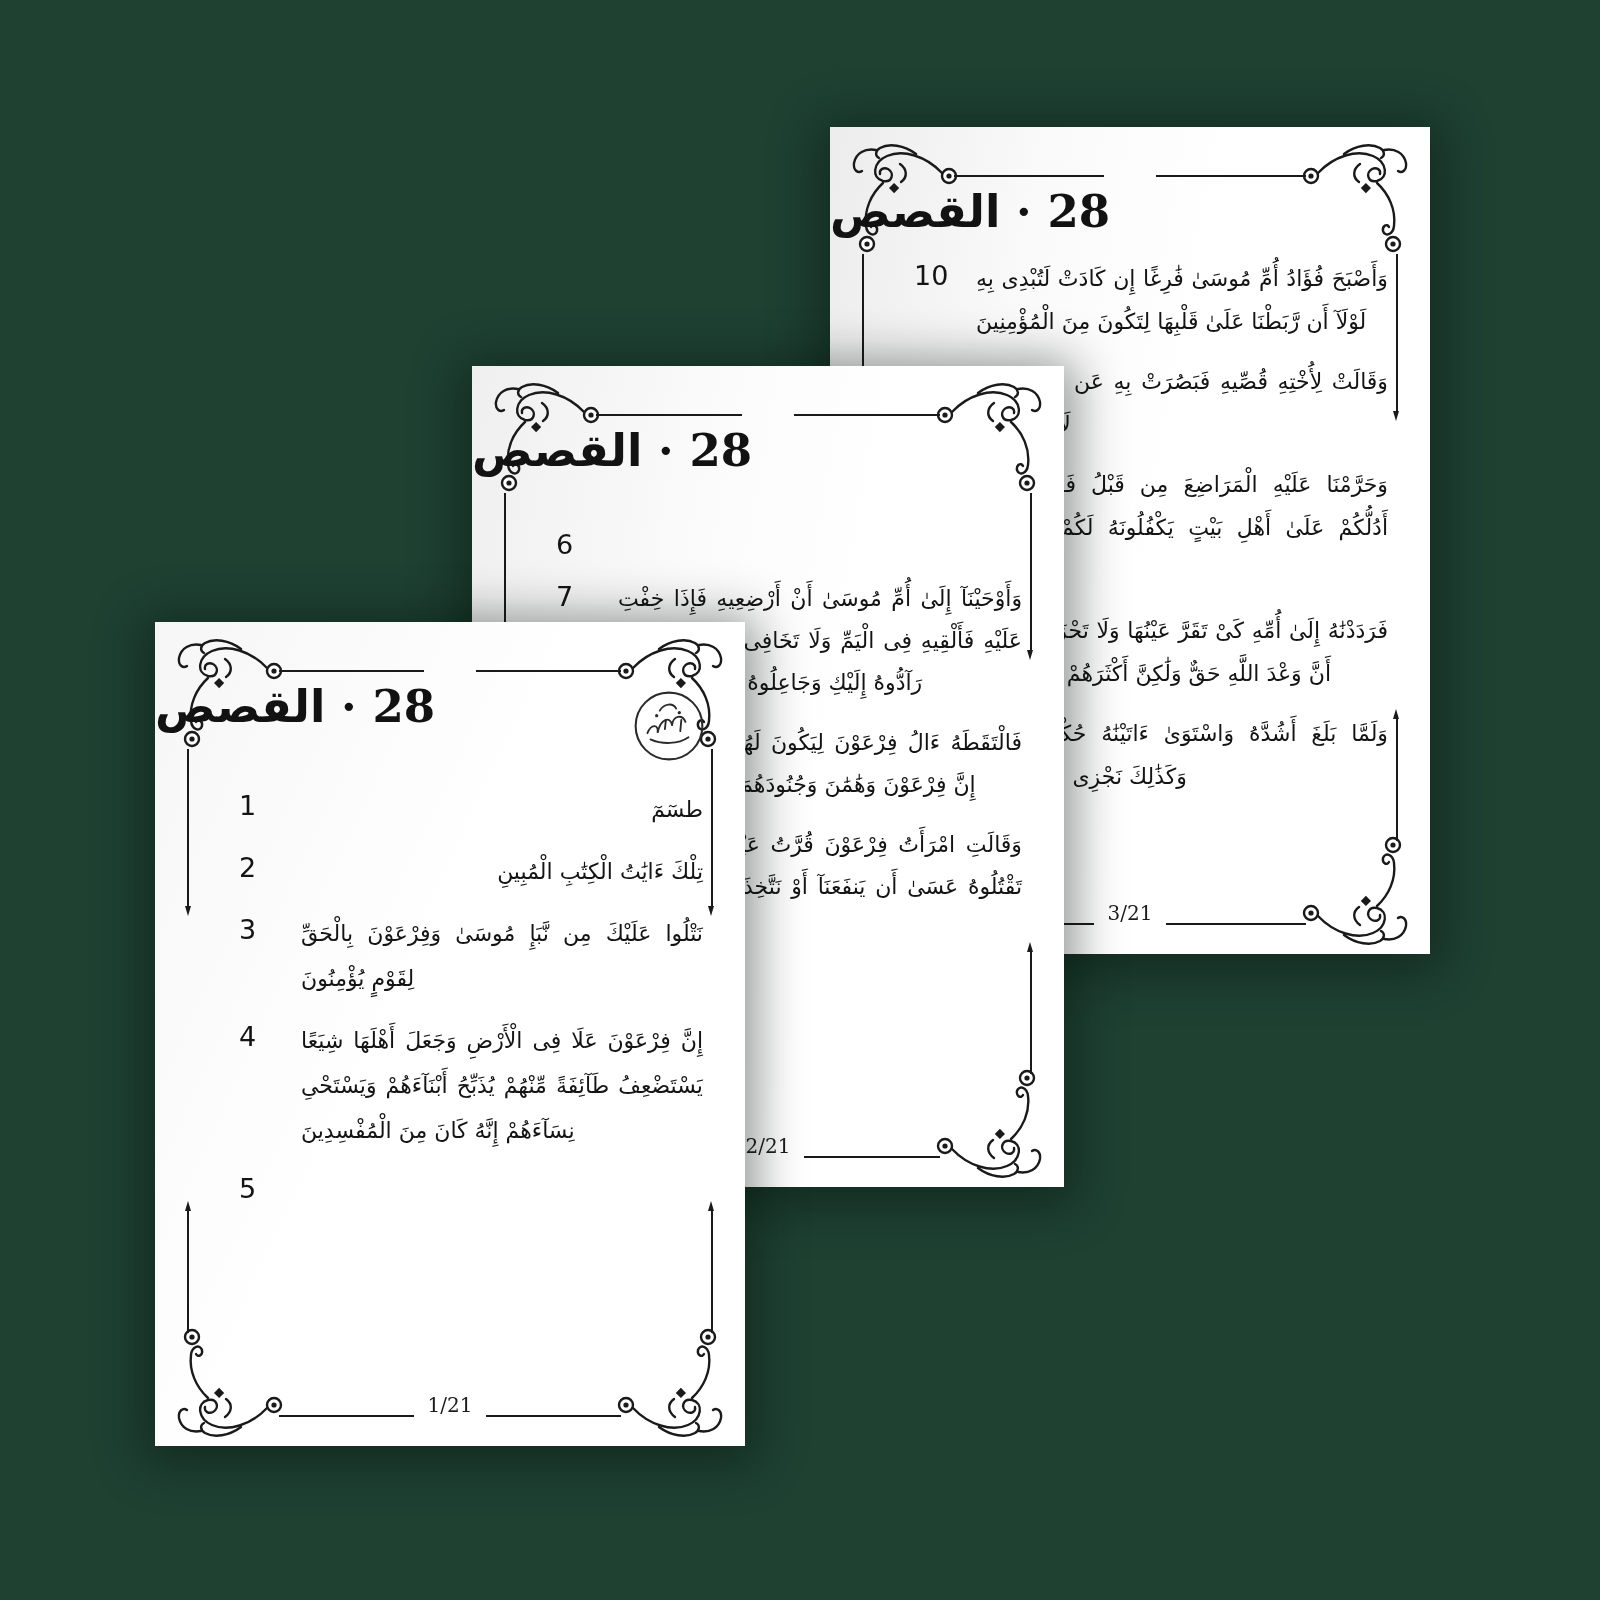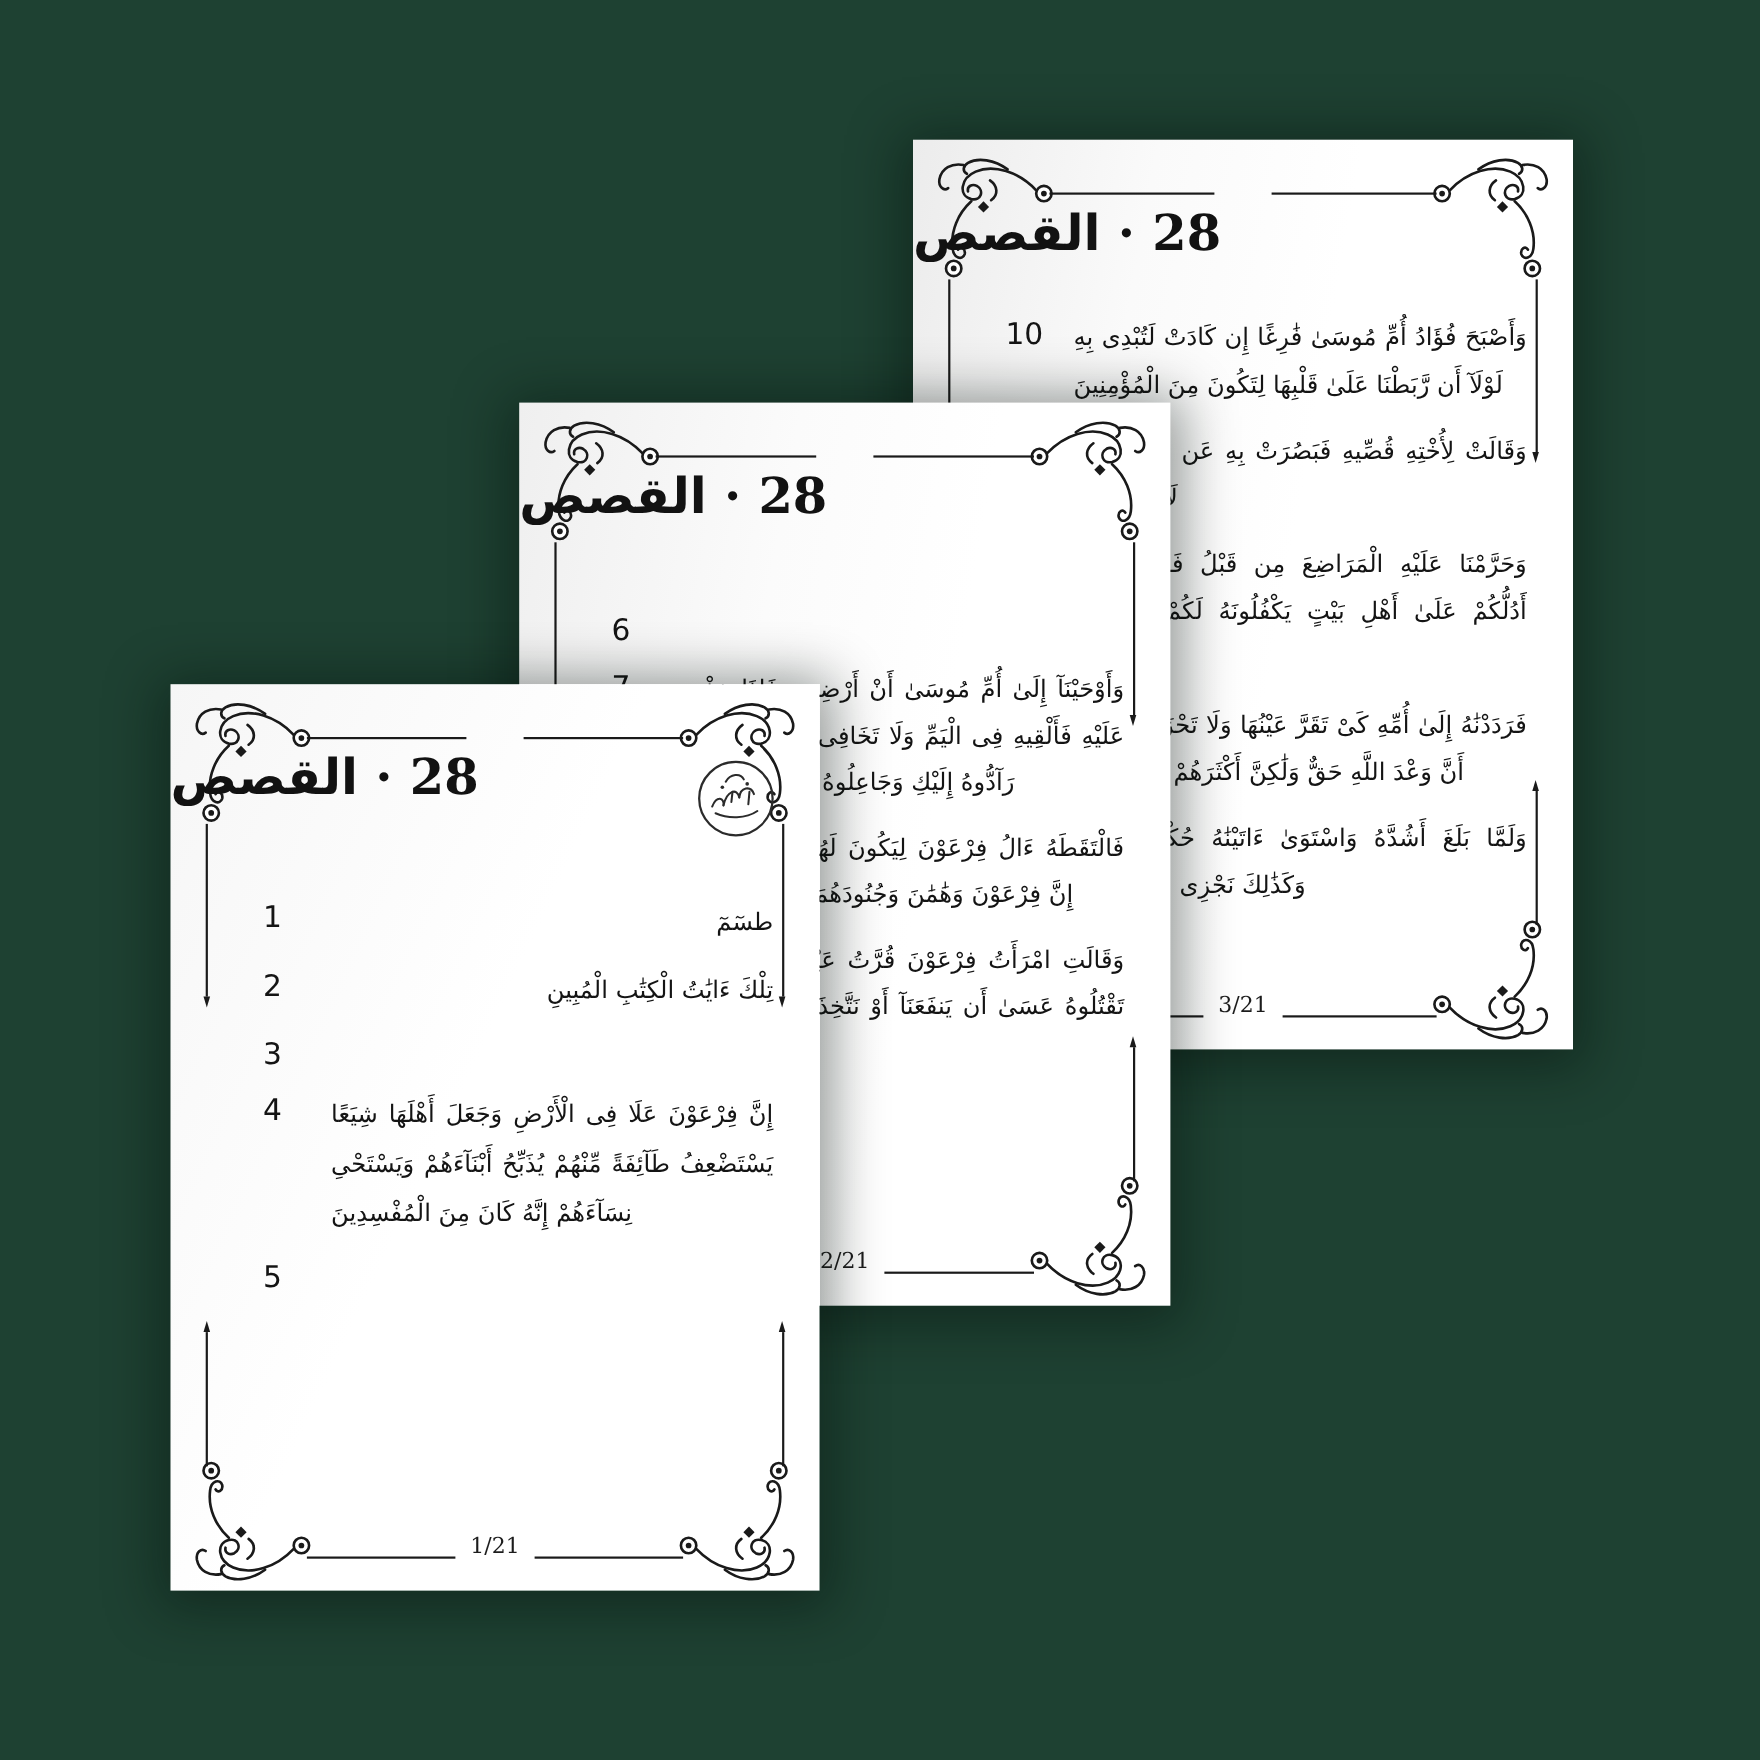--- a/index.html
+++ b/index.html
@@ -47,21 +47,21 @@
     border-left:3.5px solid transparent;border-right:3.5px solid transparent;
     border-bottom:10px solid #1a1a1a;}
 
   .title{
     position:absolute;left:0;right:0;top:58px;text-align:left;direction:rtl;
     font-family:"DejaVu Serif","DejaVu Sans",serif;
     font-size:45px;font-weight:700;letter-spacing:1px;color:#121212;
   }
   .bismillah{position:absolute;left:476px;top:66px;width:76px;height:76px;color:#2b2b2b;}
 
-  .verses{position:absolute;left:84px;right:42px;margin-top:29px;}
+  .verses{position:absolute;left:84px;right:42px;}
   #page1 .verses{top:165px;}
   #page2 .verses{top:160px;}
   #page3 .verses{top:130px;}
   .verse{display:flex;align-items:flex-start;}
   #page1 .verse{margin-bottom:17px;}
   #page2 .verse{margin-bottom:18px;}
   #page3 .verse{margin-bottom:17px;}
   .vnum{flex:0 0 62px;width:62px;font-size:27px;color:#141414;padding-top:3px;
         font-family:"DejaVu Sans",sans-serif;text-align:left;}
   .vtext{
@@ -236,20 +236,21 @@
     <div class="verse single">
       <div class="vnum">1</div>
       <div class="vtext">طسٓمٓ</div>
     </div>
     <div class="verse single">
       <div class="vnum">2</div>
       <div class="vtext">تِلْكَ ءَايَٰتُ الْكِتَٰبِ الْمُبِينِ</div>
     </div>
     <div class="verse">
       <div class="vnum">3</div>
+      <div class="vtext">نَتْلُوا عَلَيْكَ مِن نَّبَإِ مُوسَىٰ وَفِرْعَوْنَ بِالْحَقِّ لِقَوْمٍ يُؤْمِنُونَ</div>
     </div>
     <div class="verse">
       <div class="vnum">4</div>
       <div class="vtext">إِنَّ فِرْعَوْنَ عَلَا فِى الْأَرْضِ وَجَعَلَ أَهْلَهَا شِيَعًا يَسْتَضْعِفُ طَآئِفَةً مِّنْهُمْ يُذَبِّحُ أَبْنَآءَهُمْ وَيَسْتَحْىِ نِسَآءَهُمْ إِنَّهُ كَانَ مِنَ الْمُفْسِدِينَ</div>
     </div>
     <div class="verse">
       <div class="vnum">5</div>
     </div>
   </div>
   <div class="bborder">

